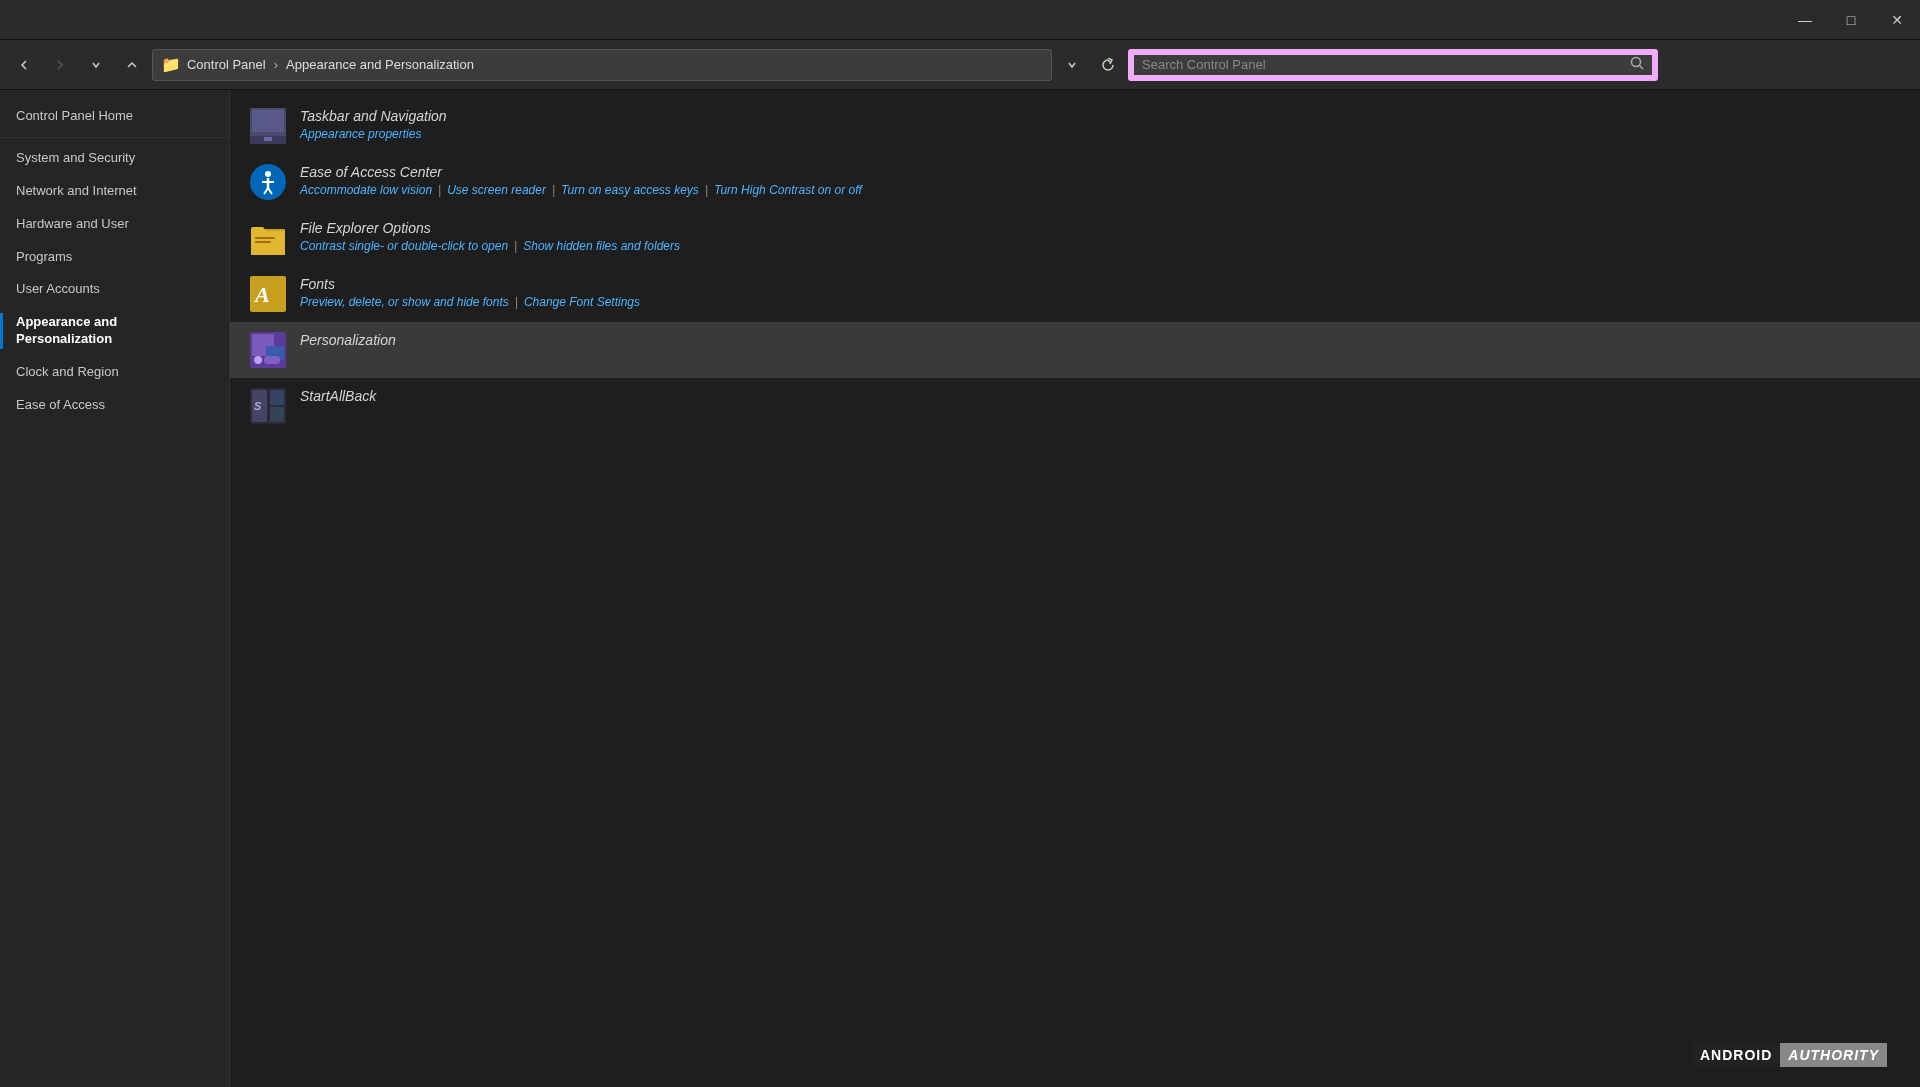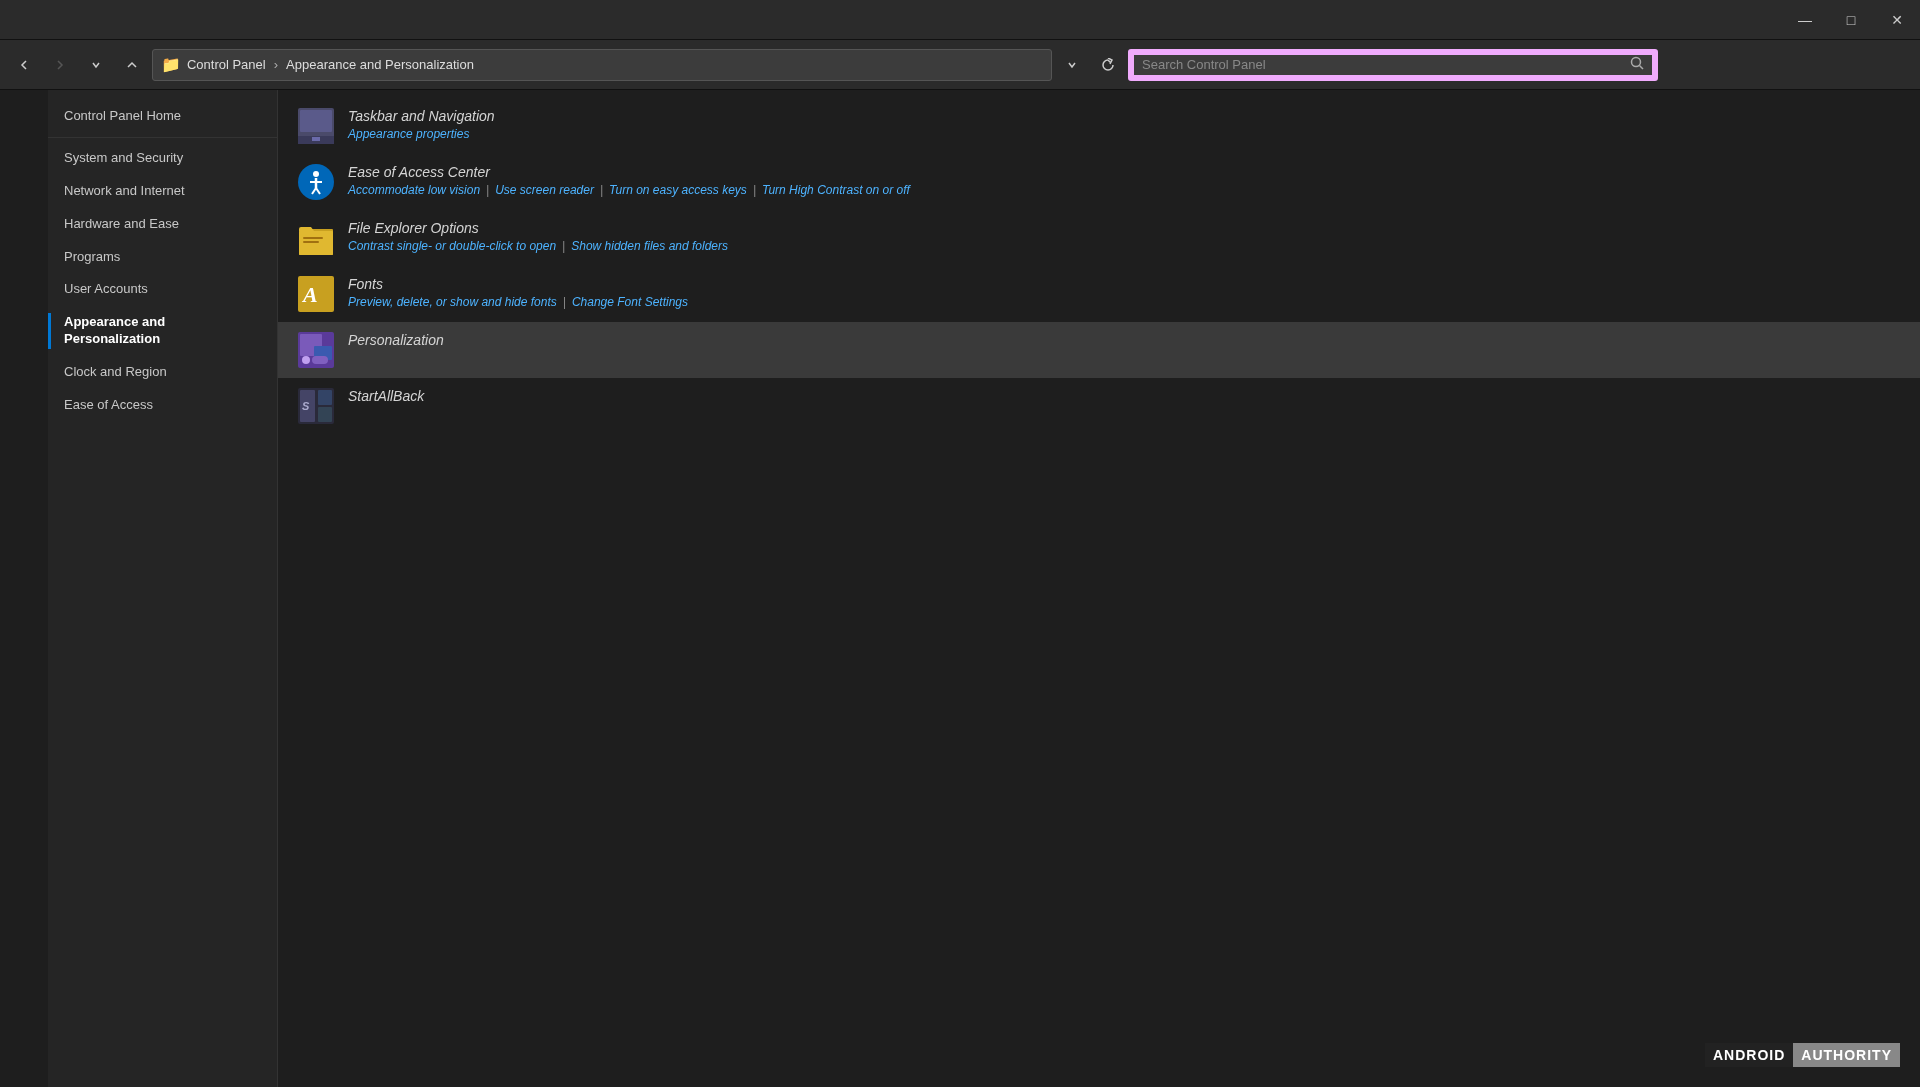--- a/index.html
+++ b/index.html
@@ -125,21 +125,20 @@
       font-size: 13px;
       outline: none;
     }
     .search-box input::placeholder { color: #888; }
     .search-icon { color: #aaa; font-size: 14px; }
 
     
     .main-layout {
       display: flex;
       height: calc(1087px - 40px - 50px);
-      padding-left: 48px;
     }
 
     
     .sidebar {
       width: 230px;
       background: #252525;
       padding: 10px 0;
       border-right: 1px solid #333;
       flex-shrink: 0;
     }
@@ -222,21 +221,21 @@
     }
     .link-sep {
       color: #888;
       margin: 0 6px;
     }
 
     
     .watermark {
       position: fixed;
       bottom: 20px;
-      right: 20px;
+      right: 33px;
       display: flex;
       align-items: center;
       gap: 0;
     }
     .watermark-android {
       background: #222;
       color: #fff;
       font-size: 14px;
       font-weight: 900;
       padding: 4px 8px;
@@ -244,20 +243,21 @@
       font-family: Arial, sans-serif;
     }
     .watermark-authority {
       background: #888;
       color: #fff;
       font-size: 14px;
       font-weight: 900;
       padding: 4px 8px;
       letter-spacing: 1px;
       font-family: Arial, sans-serif;
+      font-style: italic;
     }
   </style>
 </head>
 <body>
 
 <div class="title-bar">
   <div class="title-bar-controls">
     <button class="title-bar-btn">—</button>
     <button class="title-bar-btn">□</button>
     <button class="title-bar-btn close">✕</button>
@@ -325,21 +325,21 @@
       <span>Control Panel Home</span>
     </div>
     <div class="sidebar-divider"></div>
     <div class="sidebar-item">
       <span>System and Security</span>
     </div>
     <div class="sidebar-item">
       <span>Network and Internet</span>
     </div>
     <div class="sidebar-item">
-      <span>Hardware and Ease</span>
+      <span>Hardware and User</span>
     </div>
     <div class="sidebar-item">
       <span>Programs</span>
     </div>
     <div class="sidebar-item">
       <span>User Accounts</span>
     </div>
     <div class="sidebar-item active">
       <span>Appearance and Personalization</span>
     </div>

